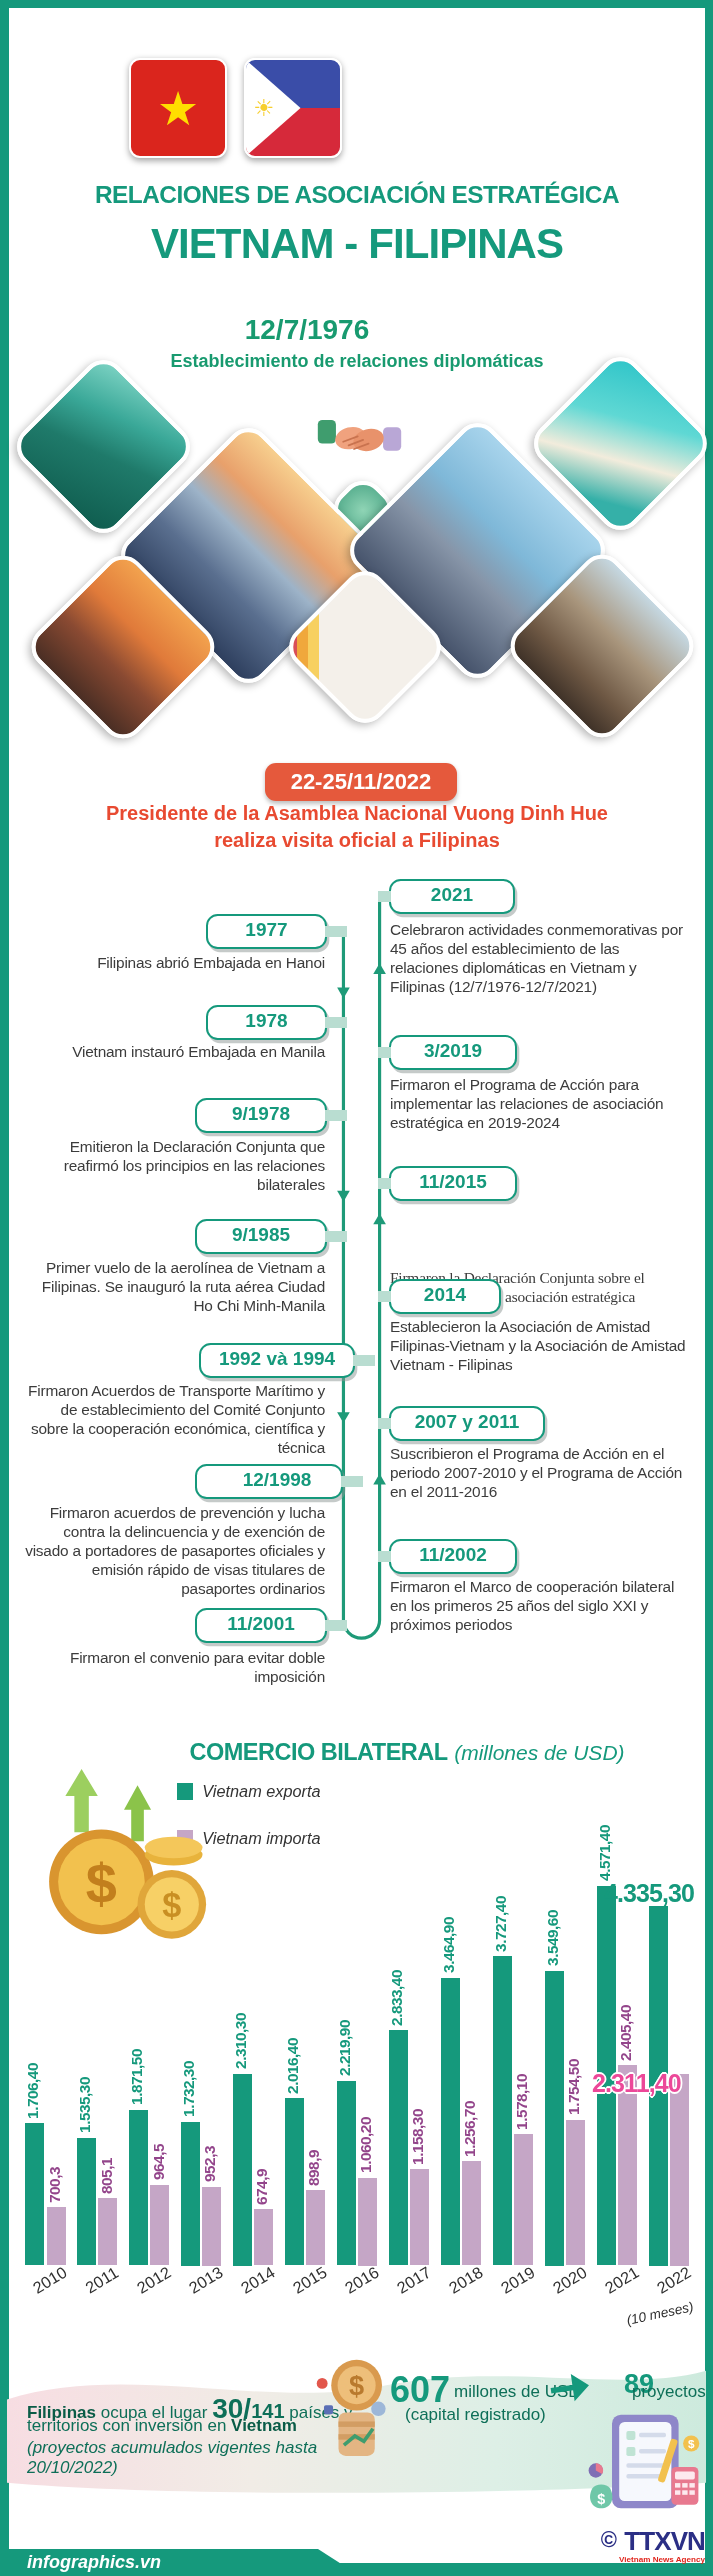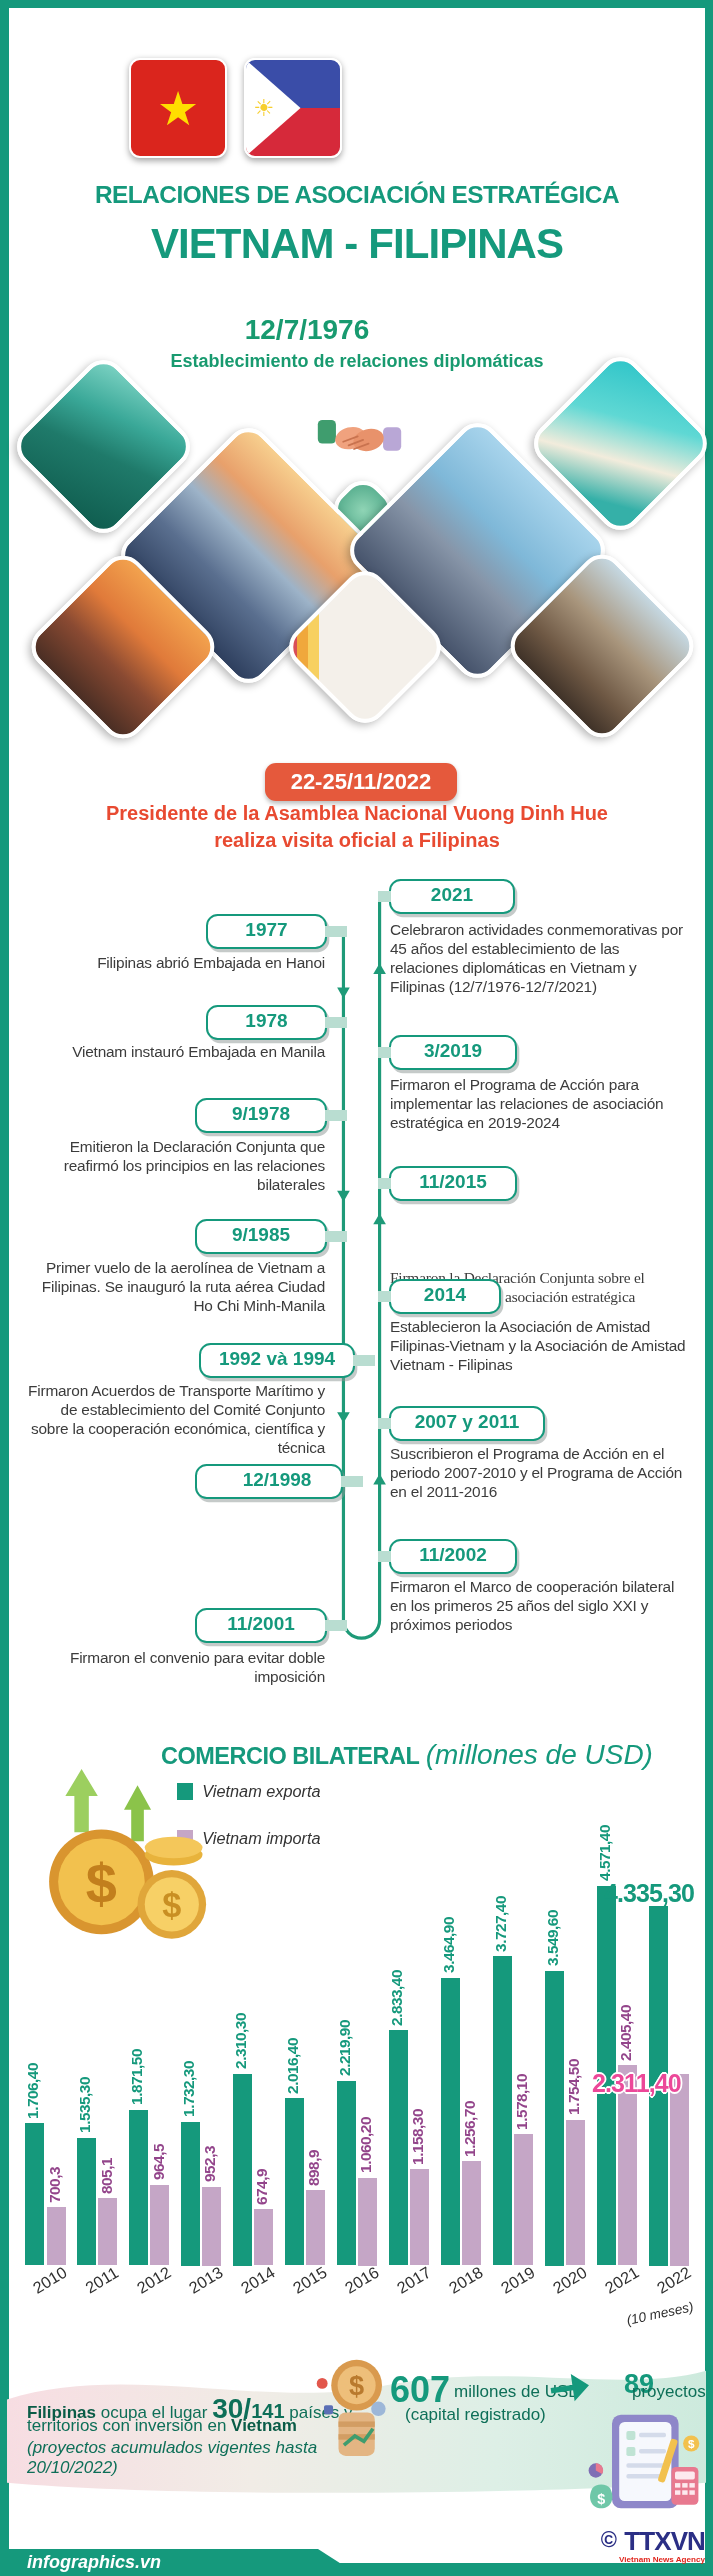--- a/index.html
+++ b/index.html
@@ -30,21 +30,21 @@
   
   .pill{position:absolute;height:31px;background:#fff;border:2.3px solid #15997c;border-radius:11.7px;color:#15997c;font-size:19px;font-weight:bold;text-align:center;line-height:28px;box-shadow:2.3px 3.2px 0 rgba(140,150,148,.5);z-index:3;}
   .pl::after{content:"";position:absolute;left:100%;top:50%;margin-top:-5.4px;width:22px;height:11px;background:#b9ddd1;z-index:-1;}
   .pr::before{content:"";position:absolute;right:100%;top:50%;margin-top:-5.4px;width:12.6px;height:11px;background:#b9ddd1;z-index:-1;}
   .tltext{position:absolute;color:#3c3c3c;font-size:15.4px;line-height:19px;letter-spacing:-0.2px;}
   .tl-left{left:25px;width:300px;text-align:right;}
   .tl-right{left:390px;width:298px;text-align:left;}
   
   .ch-title{left:136px;top:1739px;width:542px;text-align:center;color:#15997c;font-size:23.5px;}
   .ch-title b{letter-spacing:-0.5px;}
-  .ch-title i{font-size:28px;font-weight:normal;}
+  .ch-title i{font-size:21px;font-weight:normal;}
   .leg{position:absolute;display:flex;align-items:center;gap:9px;}
   .legsw{width:16.3px;height:16.3px;}
   .legtx{font-style:italic;font-size:16.3px;color:#333;}
   .bar{position:absolute;}
   .vlabel{position:absolute;writing-mode:vertical-rl;transform:rotate(180deg);font-size:15.4px;font-weight:600;letter-spacing:-0.5px;white-space:nowrap;}
   .ylabel{position:absolute;width:58px;text-align:center;font-size:16.3px;color:#2f2f2f;font-weight:500;transform:rotate(-31deg);transform-origin:50% 0;}
   .bigexp{left:604px;top:1879px;font-size:25px;font-weight:bold;color:#15997c;letter-spacing:-0.9px;}
   .bigimp{left:592px;top:2069px;font-size:25px;font-weight:bold;color:#ec4899;letter-spacing:-0.9px;text-shadow:-1.8px 0 #fff,1.8px 0 #fff,0 -1.8px #fff,0 1.8px #fff,-0.9px -0.9px #fff,0.9px 0.9px #fff,0.9px -0.9px #fff,-0.9px 0.9px #fff;}
   .note10{left:626px;top:2306px;font-size:13.6px;font-style:italic;color:#2f2f2f;transform:rotate(-12deg);}
   
@@ -123,20 +123,21 @@
   <div class="tltext tl-left" style="top:953px;">Filipinas abrió Embajada en Hanoi</div>
   <div class="pill pl" style="left:206px;top:1005px;width:117px;">1978</div>
   <div class="tltext tl-left" style="top:1042px;">Vietnam instauró Embajada en Manila</div>
   <div class="pill pl" style="left:195px;top:1098px;width:128px;">9/1978</div>
   <div class="tltext tl-left" style="top:1137px;">Emitieron la Declaración Conjunta que reafirmó los principios en las relaciones bilaterales</div>
   <div class="pill pl" style="left:195px;top:1219px;width:128px;">9/1985</div>
   <div class="tltext tl-left" style="top:1258px;">Primer vuelo de la aerolínea de Vietnam a Filipinas. Se inauguró la ruta aérea Ciudad Ho Chi Minh-Manila</div>
   <div class="pill pl" style="left:168px;top:1343px;width:152px;margin-left:31px;">1992 và 1994</div>
   <div class="tltext tl-left" style="top:1381px;">Firmaron Acuerdos de Transporte Marítimo y  de establecimiento del Comité Conjunto sobre la cooperación económica, científica y técnica</div>
   <div class="pill pl" style="left:195px;top:1464px;width:128px;padding-left:16px;">12/1998</div>
+  <div class="tltext tl-left" style="top:1503px;">Firmaron acuerdos de prevención y lucha contra la delincuencia y de exención de visado a portadores de pasaportes oficiales y emisión rápido de visas titulares de pasaportes ordinarios</div>
   <div class="pill pl" style="left:195px;top:1608px;width:128px;">11/2001</div>
   <div class="tltext tl-left" style="top:1648px;">Firmaron el convenio para evitar doble imposición</div>
 
   <div class="pill pr" style="left:389px;top:879px;width:122px;">2021</div>
   <div class="tltext tl-right" style="top:920px;">Celebraron actividades conmemorativas por 45 años del establecimiento de las relaciones diplomáticas en Vietnam y Filipinas (12/7/1976-12/7/2021)</div>
   <div class="pill pr" style="left:389px;top:1035px;width:124px;">3/2019</div>
   <div class="tltext tl-right" style="top:1075px;">Firmaron el Programa de Acción para implementar las relaciones de asociación estratégica en 2019-2024</div>
   <div class="pill pr" style="left:389px;top:1166px;width:124px;">11/2015</div>
   <div class="tltext tl-right" style="top:1268px;font-family:Liberation Serif, serif;">Firmaron la Declaración Conjunta sobre el establecimiento de asociación estratégica</div>
   <div class="pill pr" style="left:389px;top:1279px;width:108px;">2014</div>

